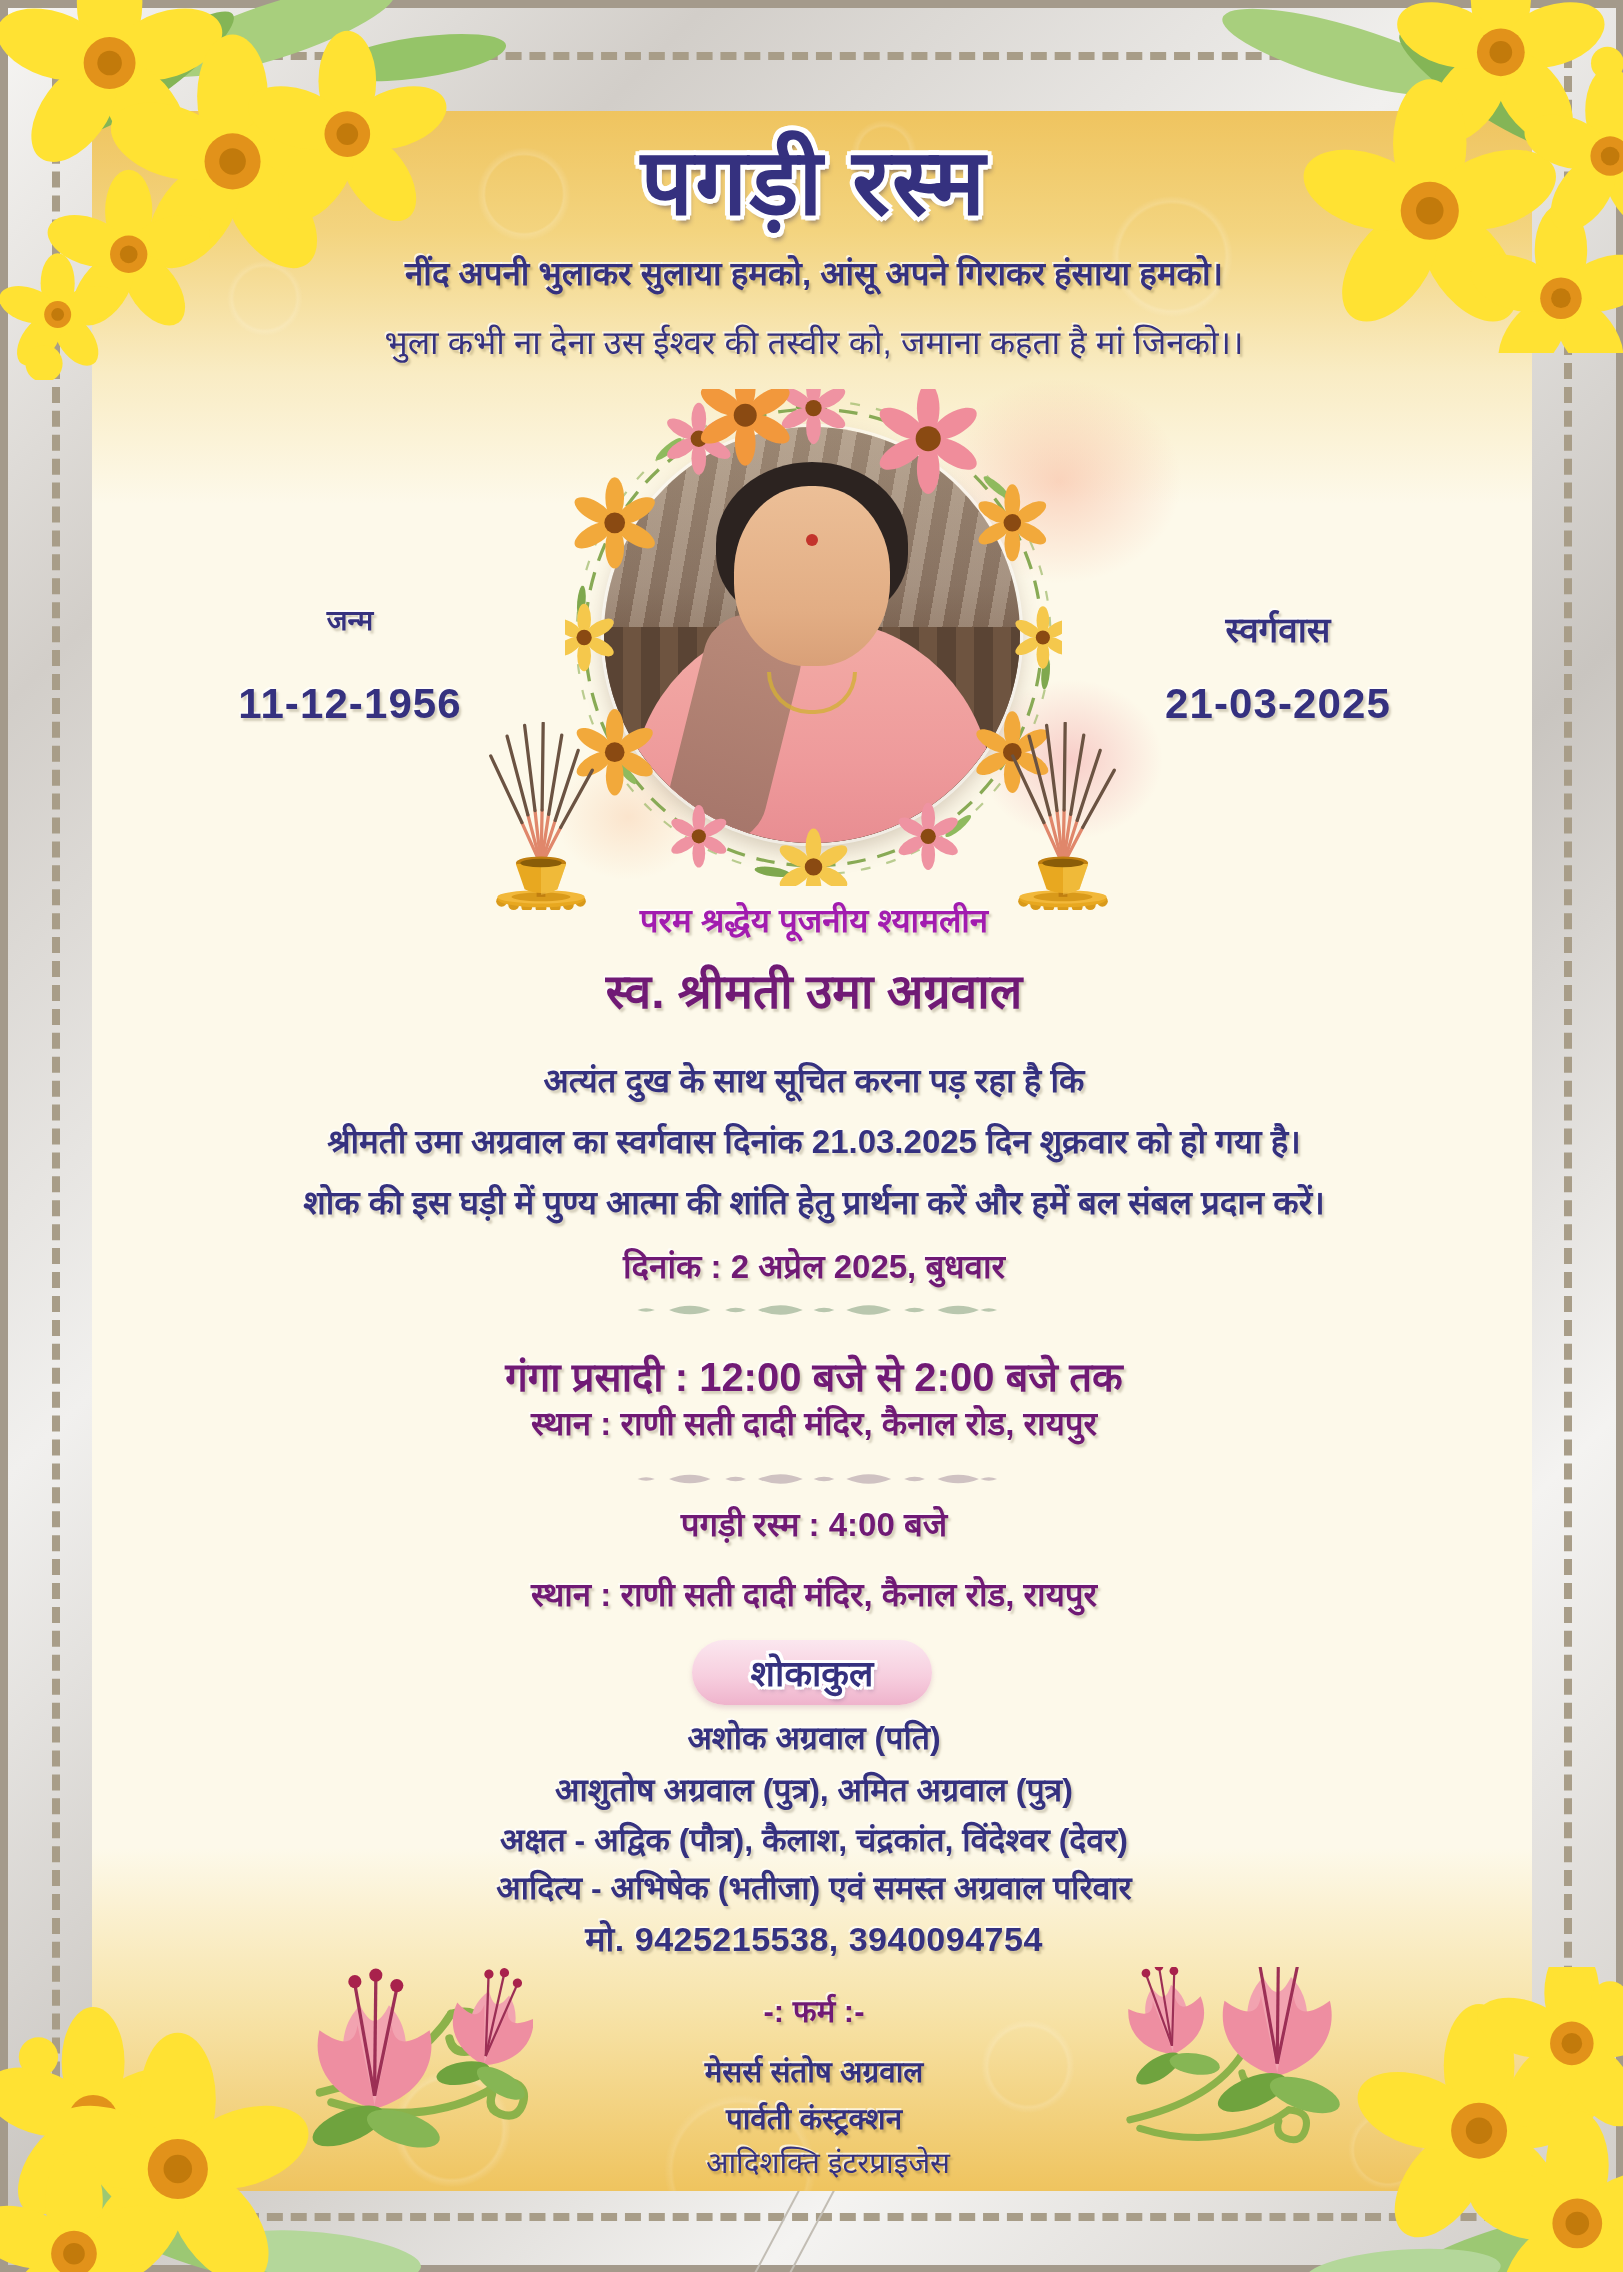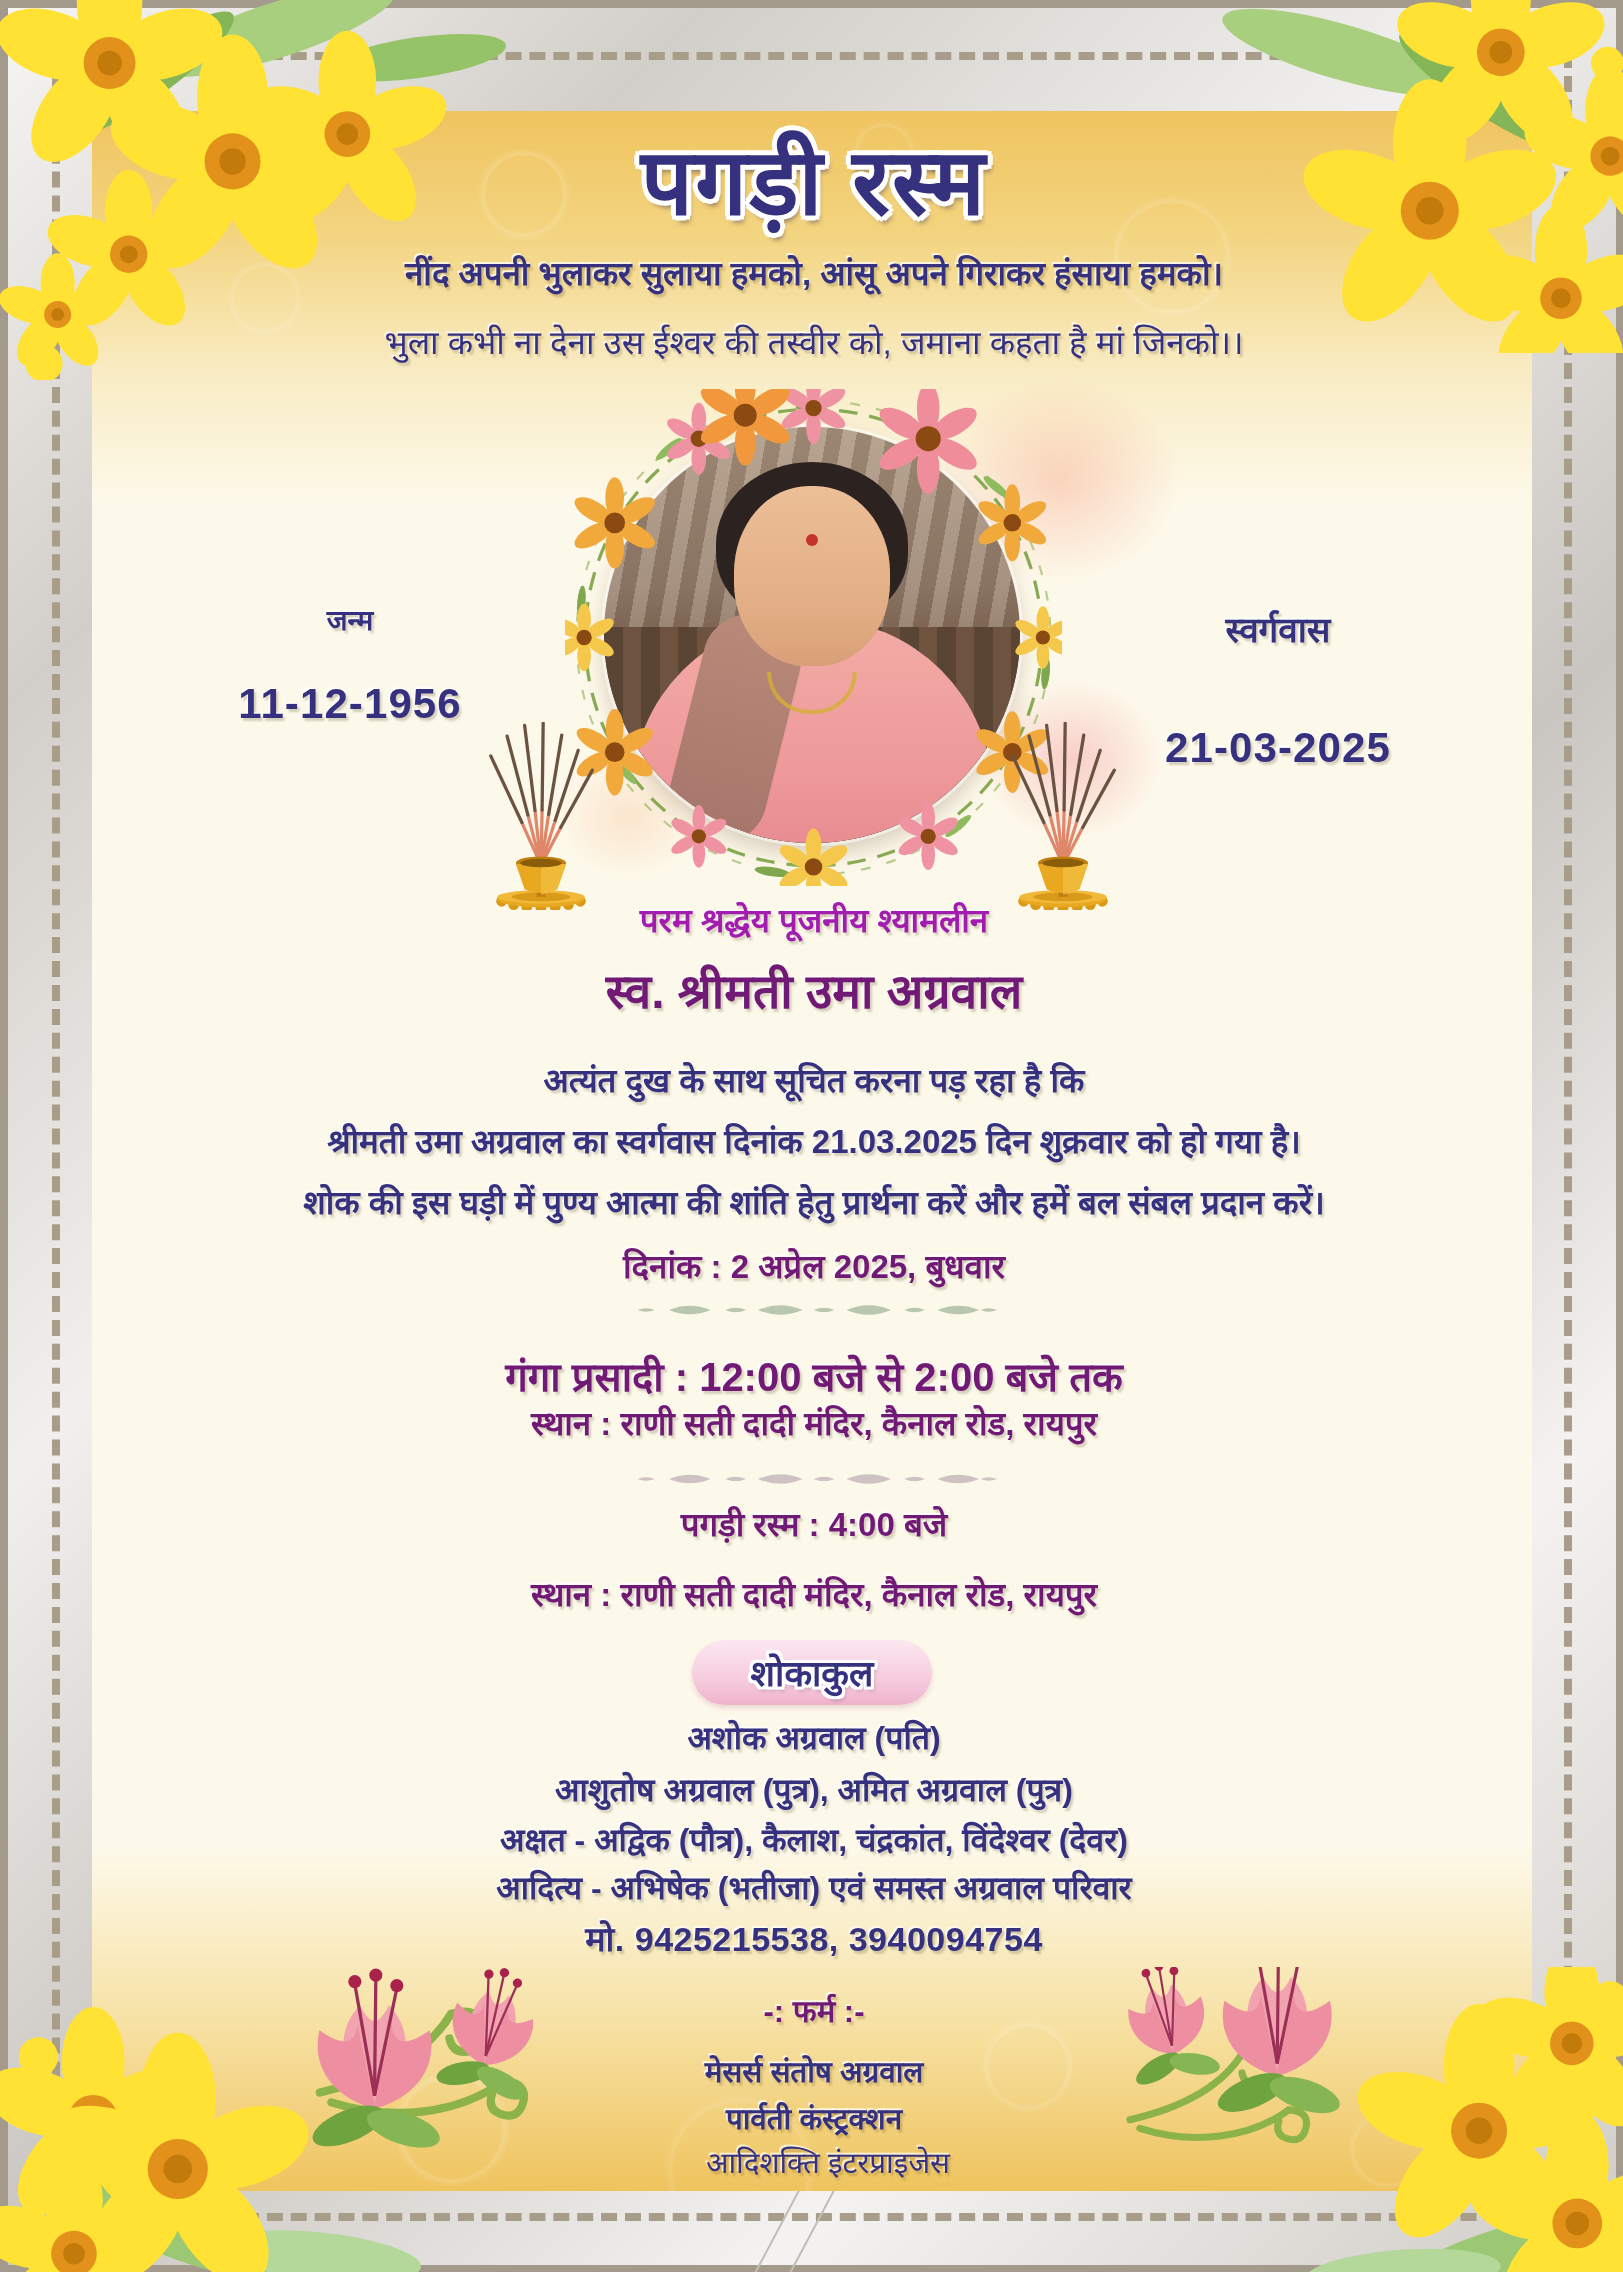--- a/index.html
+++ b/index.html
@@ -50,21 +50,21 @@
       -3.8px -3.8px 0 #fff, 3.8px -3.8px 0 #fff, -3.8px 3.8px 0 #fff, 3.8px 3.8px 0 #fff,
       -4.9px 0 0 #fff, 4.9px 0 0 #fff, 0 -4.9px 0 #fff, 0 4.9px 0 #fff,
       3.3px 6.6px 5.5px rgba(40,30,80,.45);
   }
   .title{top:116px;font-size:92px;font-weight:bold;letter-spacing:2.2px;}
   .verse1{top:250px;font-size:33px;font-weight:bold;}
   .verse2{top:319px;font-size:33px;font-weight:normal;}
   .birth-label{top:600px;left:186px;width:328px;font-size:28px;font-weight:bold;}
   .birth-date{top:680px;left:186px;width:328px;font-size:42px;font-weight:bold;letter-spacing:1.1px;}
   .death-label{top:605px;left:1114px;width:328px;font-size:35px;font-weight:bold;}
-  .death-date{top:680px;left:1114px;width:328px;font-size:42px;font-weight:bold;letter-spacing:1.1px;margin-top:44px;}
+  .death-date{top:680px;left:1114px;width:328px;font-size:42px;font-weight:bold;letter-spacing:1.1px;}
   .honorific{top:897px;font-size:33px;font-weight:bold;}
   .deceased{top:957px;font-size:48px;font-weight:bold;}
   .ann1{top:1057px;font-size:33px;font-weight:bold;}
   .ann2{top:1118px;font-size:33px;font-weight:bold;}
   .ann3{top:1179px;font-size:33px;font-weight:bold;}
   .cdate{top:1243px;font-size:33px;font-weight:bold;}
   .ganga{top:1348px;font-size:40px;font-weight:bold;}
   .venue1{top:1400px;font-size:33px;font-weight:bold;}
   .pagdi{top:1501px;font-size:33px;font-weight:bold;}
   .venue2{top:1571px;font-size:33px;font-weight:bold;}

